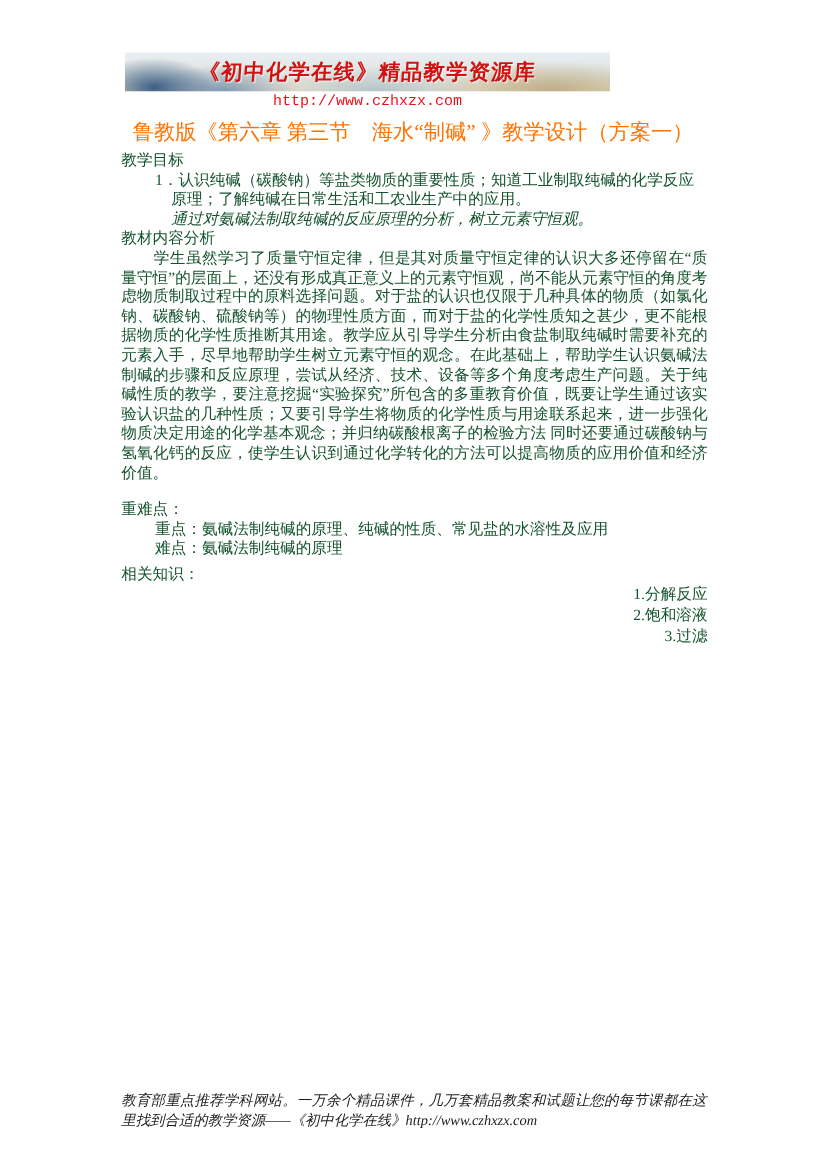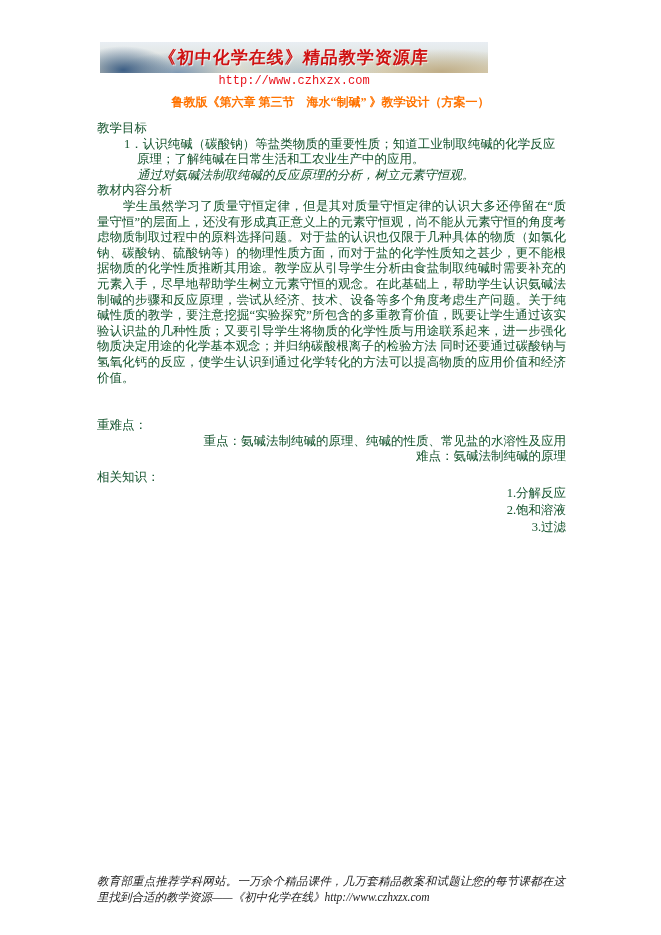--- a/index.html
+++ b/index.html
@@ -33,36 +33,36 @@
     transform: skewX(-4deg);
   }
   .banner-url {
     text-align: center; color: #e8141c; font-size: 12px; margin-top: 1px;
     font-family: Liberation Mono, monospace;
   }
 
   
   .doc-title {
     position: absolute; top: 94px; left: 0; right: 0;
-    text-align: center; color: #ff7300; font-weight: bold; font-size: 12px;
+    text-align: center; color: #ff7300; font-weight: normal; font-size: 17px;
     white-space: nowrap;
   }
 
   
   .content {
     position: absolute; top: 121px; left: 97px; width: 469px;
     font-size: 12.5px; line-height: 15.6px; color: #14532d;
   }
   .heading { font-weight: normal; }
   .obj-item { padding-left: 40px; font-style: italic; }
   .obj-first { padding-left: 40px; text-indent: -13px; }
   .analysis { text-align: justify; text-indent: 26px; }
-  .spaced-lg { margin-top: 32px; }
+  .spaced-lg { margin-top: 14px; }
   .spaced-sm { margin-top: 5px; }
-  .indent1 { padding-left: 27px; text-align: right; }
+  .indent1 { padding-left: 27px; }
   .rel-item { padding-left: 27px; line-height: 17px; text-align: right; }
 
   
   .footer {
     position: absolute; left: 97px; top: 874px; width: 468px;
     font-size: 11.5px; line-height: 15.5px;
     font-style: italic; color: #1b1b1b;
     text-align: justify;
   }
 </style>

